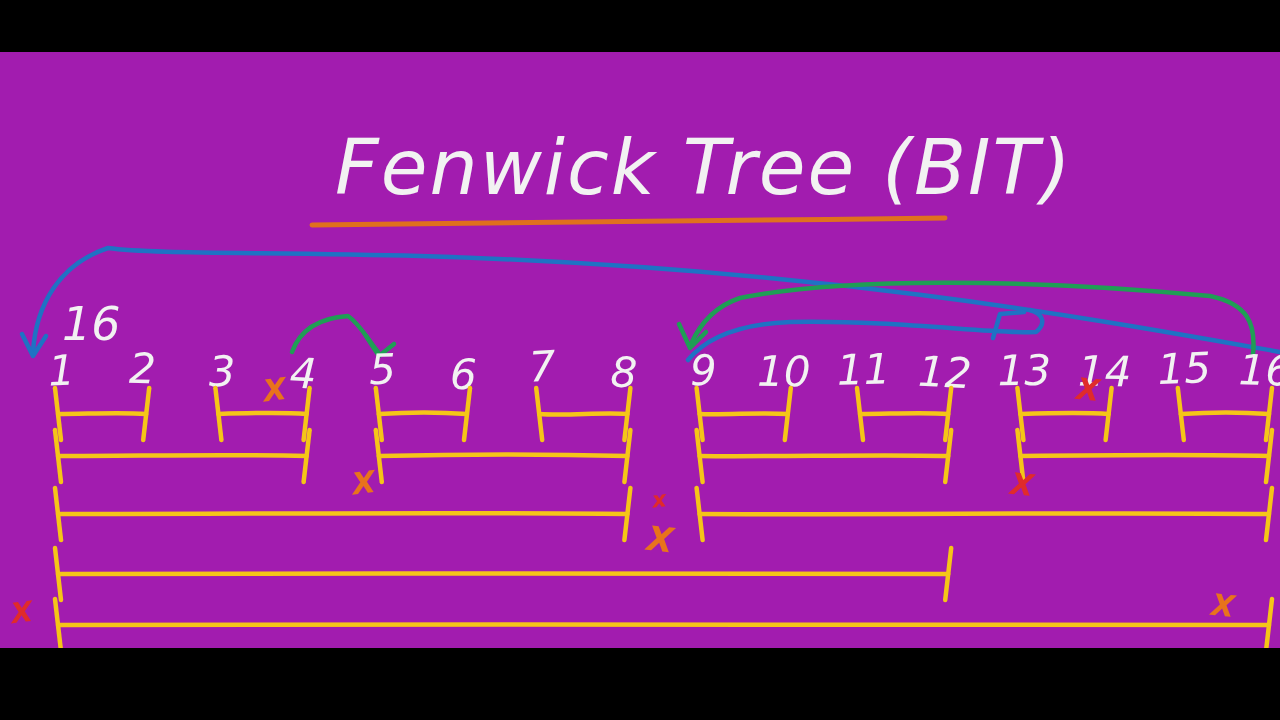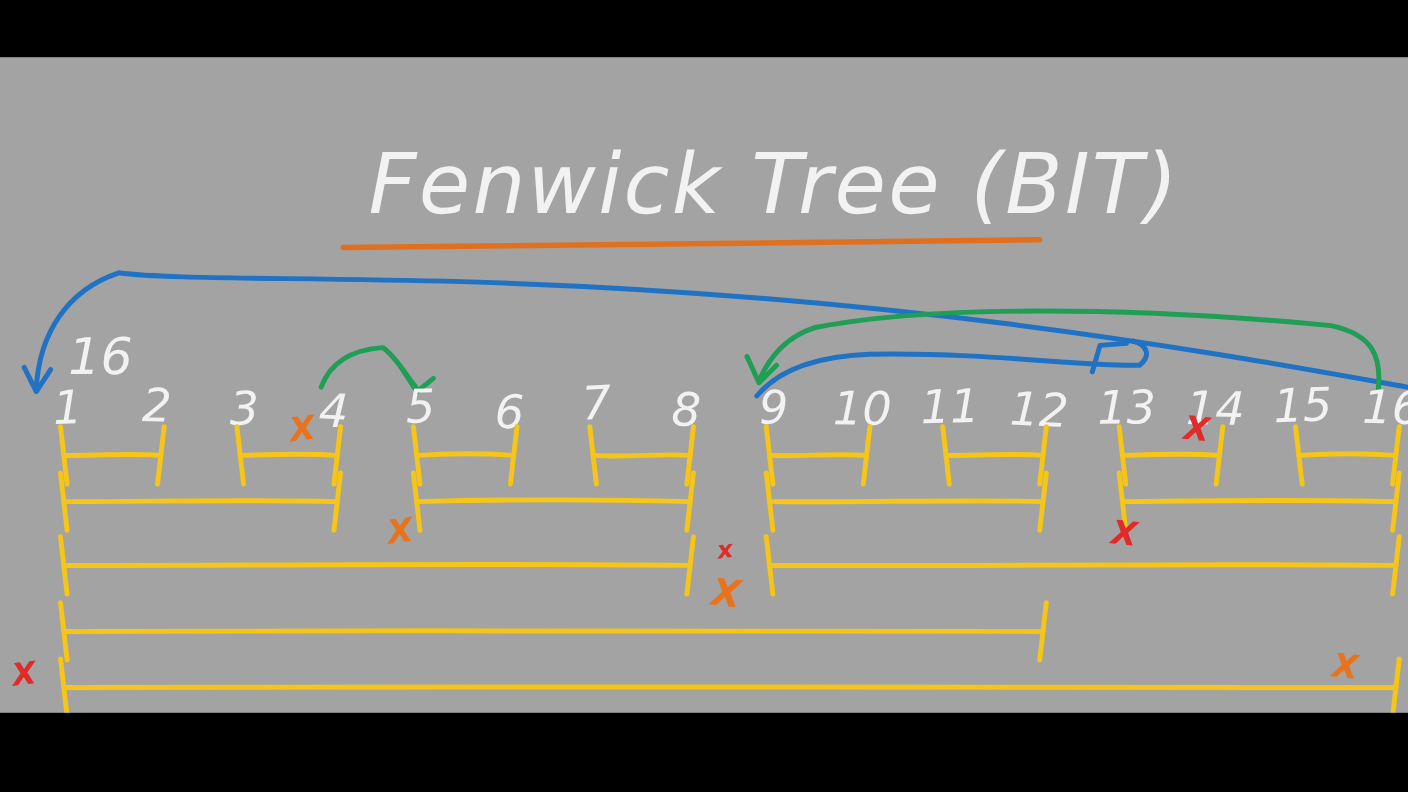--- a/index.html
+++ b/index.html
@@ -16,21 +16,21 @@
     width: 1280px;
     height: 720px;
     background: #000000;
   }
   #canvas {
     position: absolute;
     left: 0;
     top: 52px;
     width: 1280px;
     height: 596px;
-    background: #a3a3a3;
+    background: #a21caf;
     overflow: hidden;
   }
   .bar {
     position: absolute;
     left: 0;
     width: 1280px;
     background: #000000;
   }
   #bar-top { top: 0; height: 52px; }
   #bar-bottom { top: 648px; height: 72px; }

